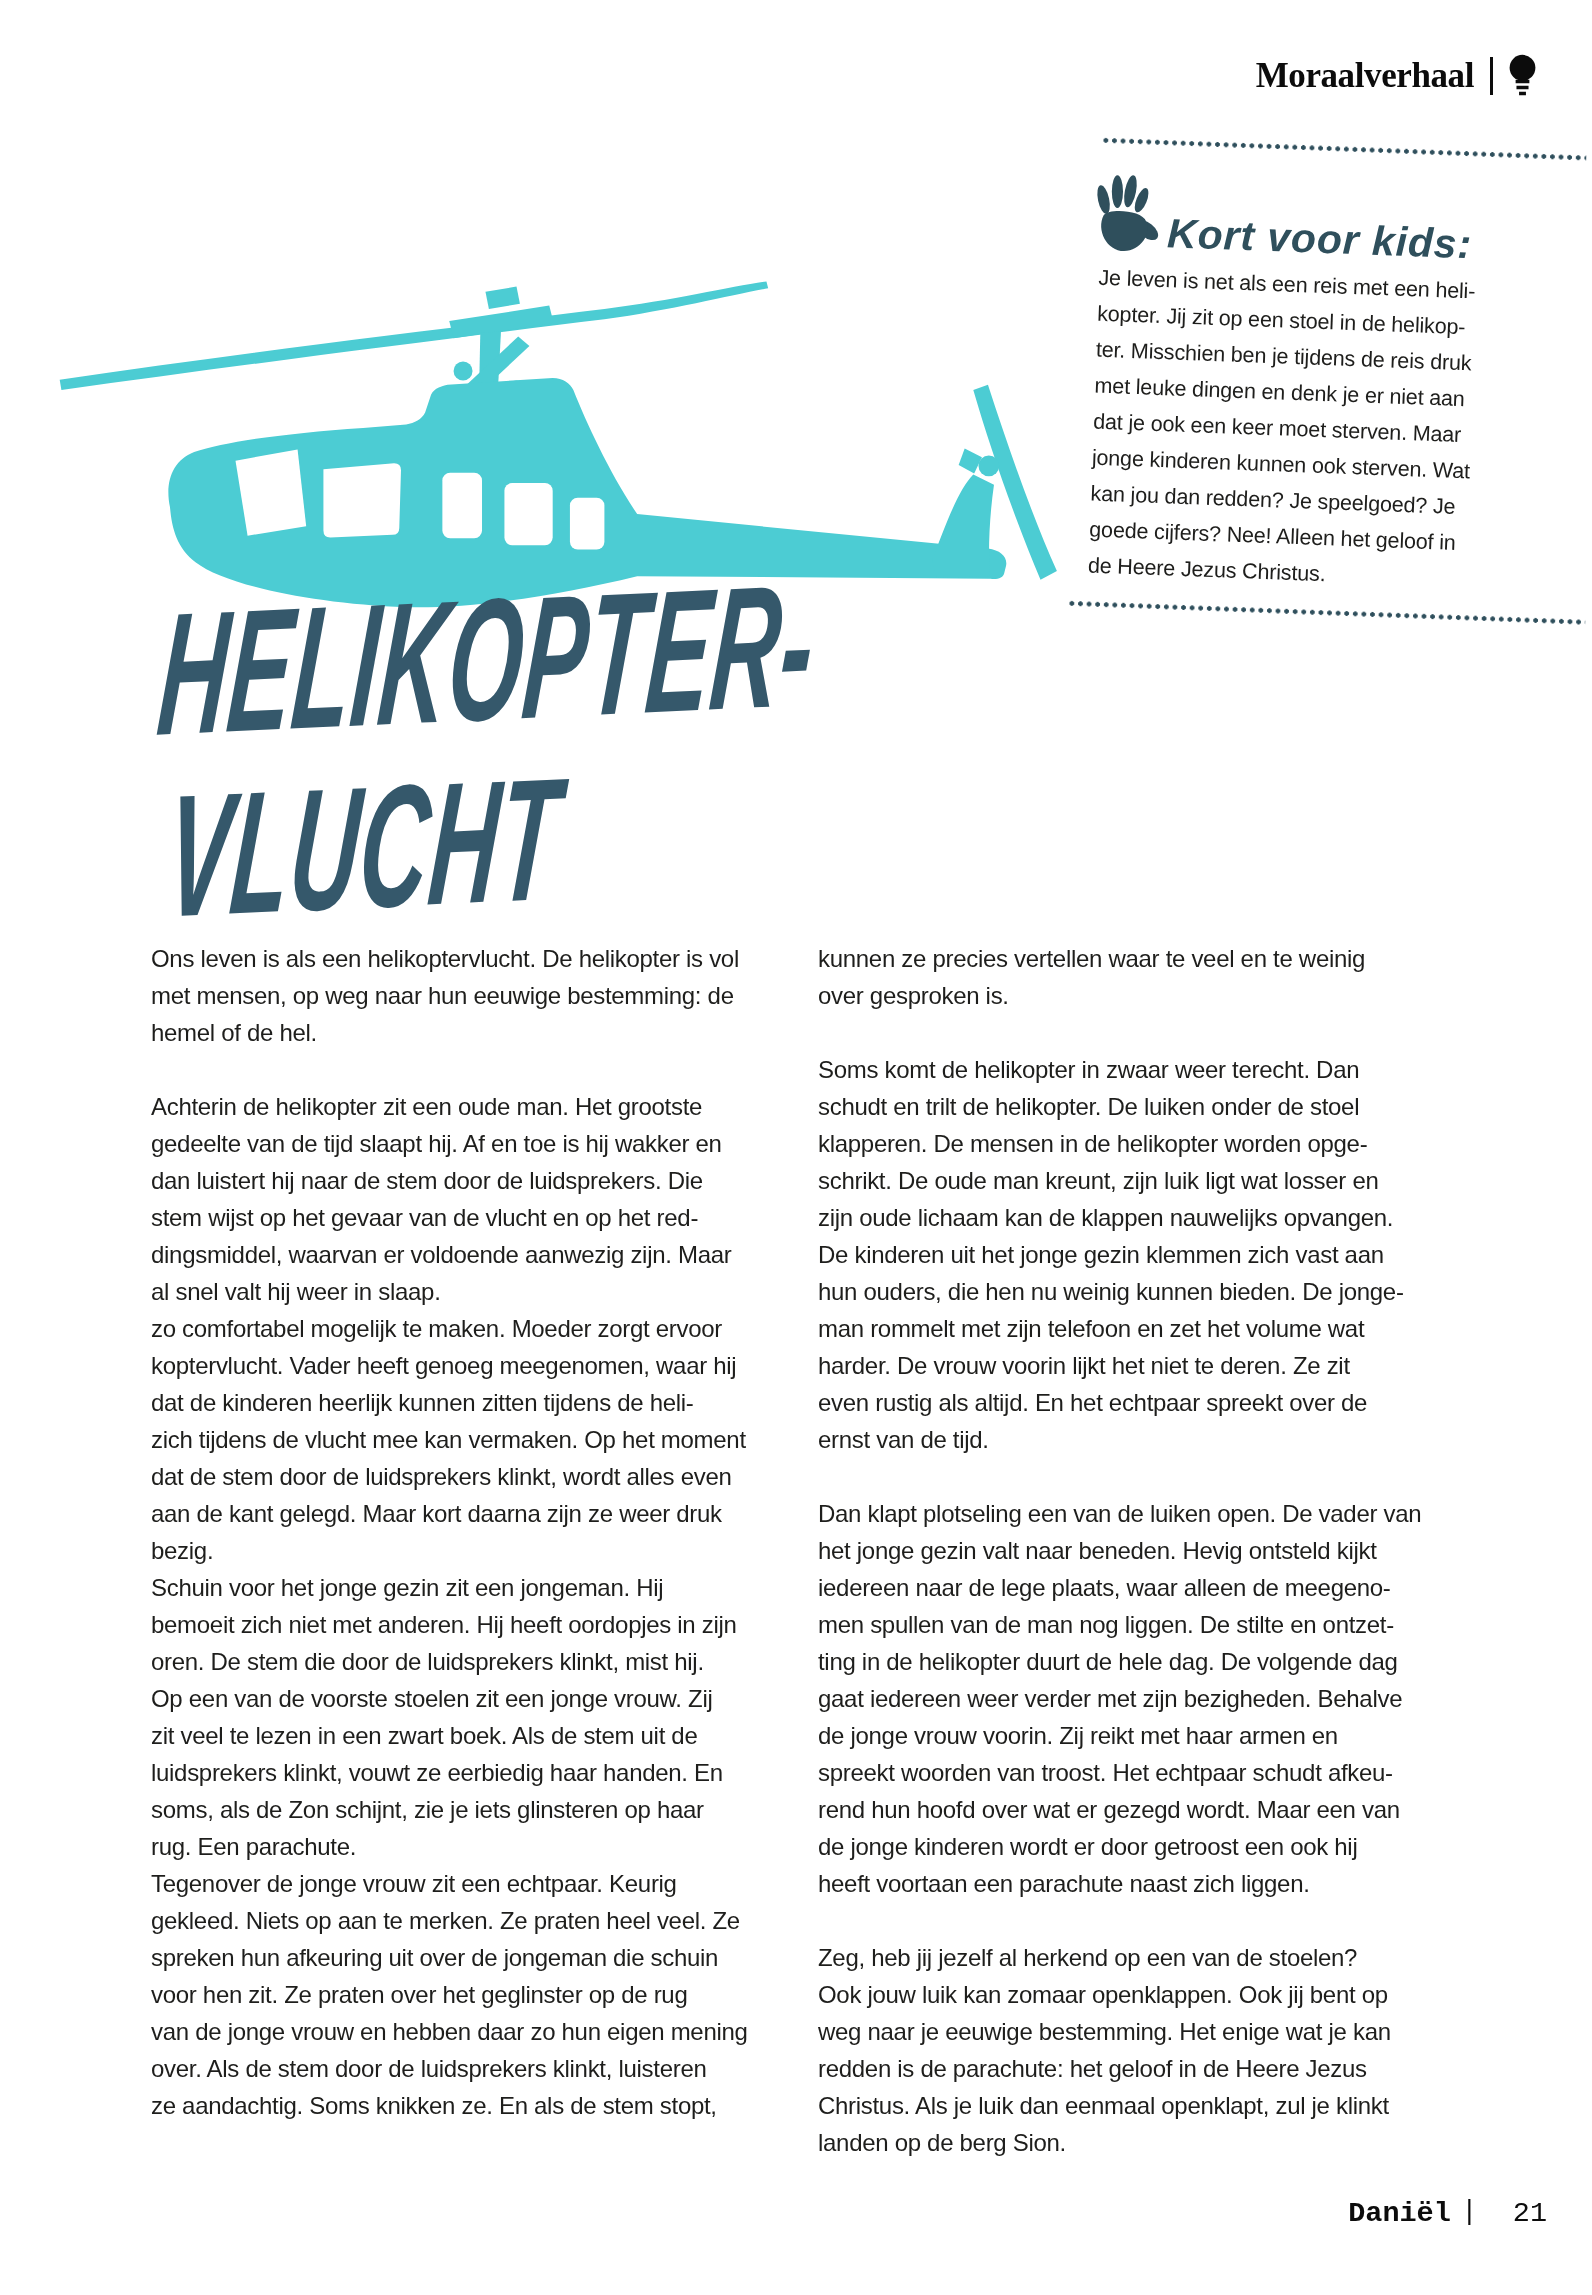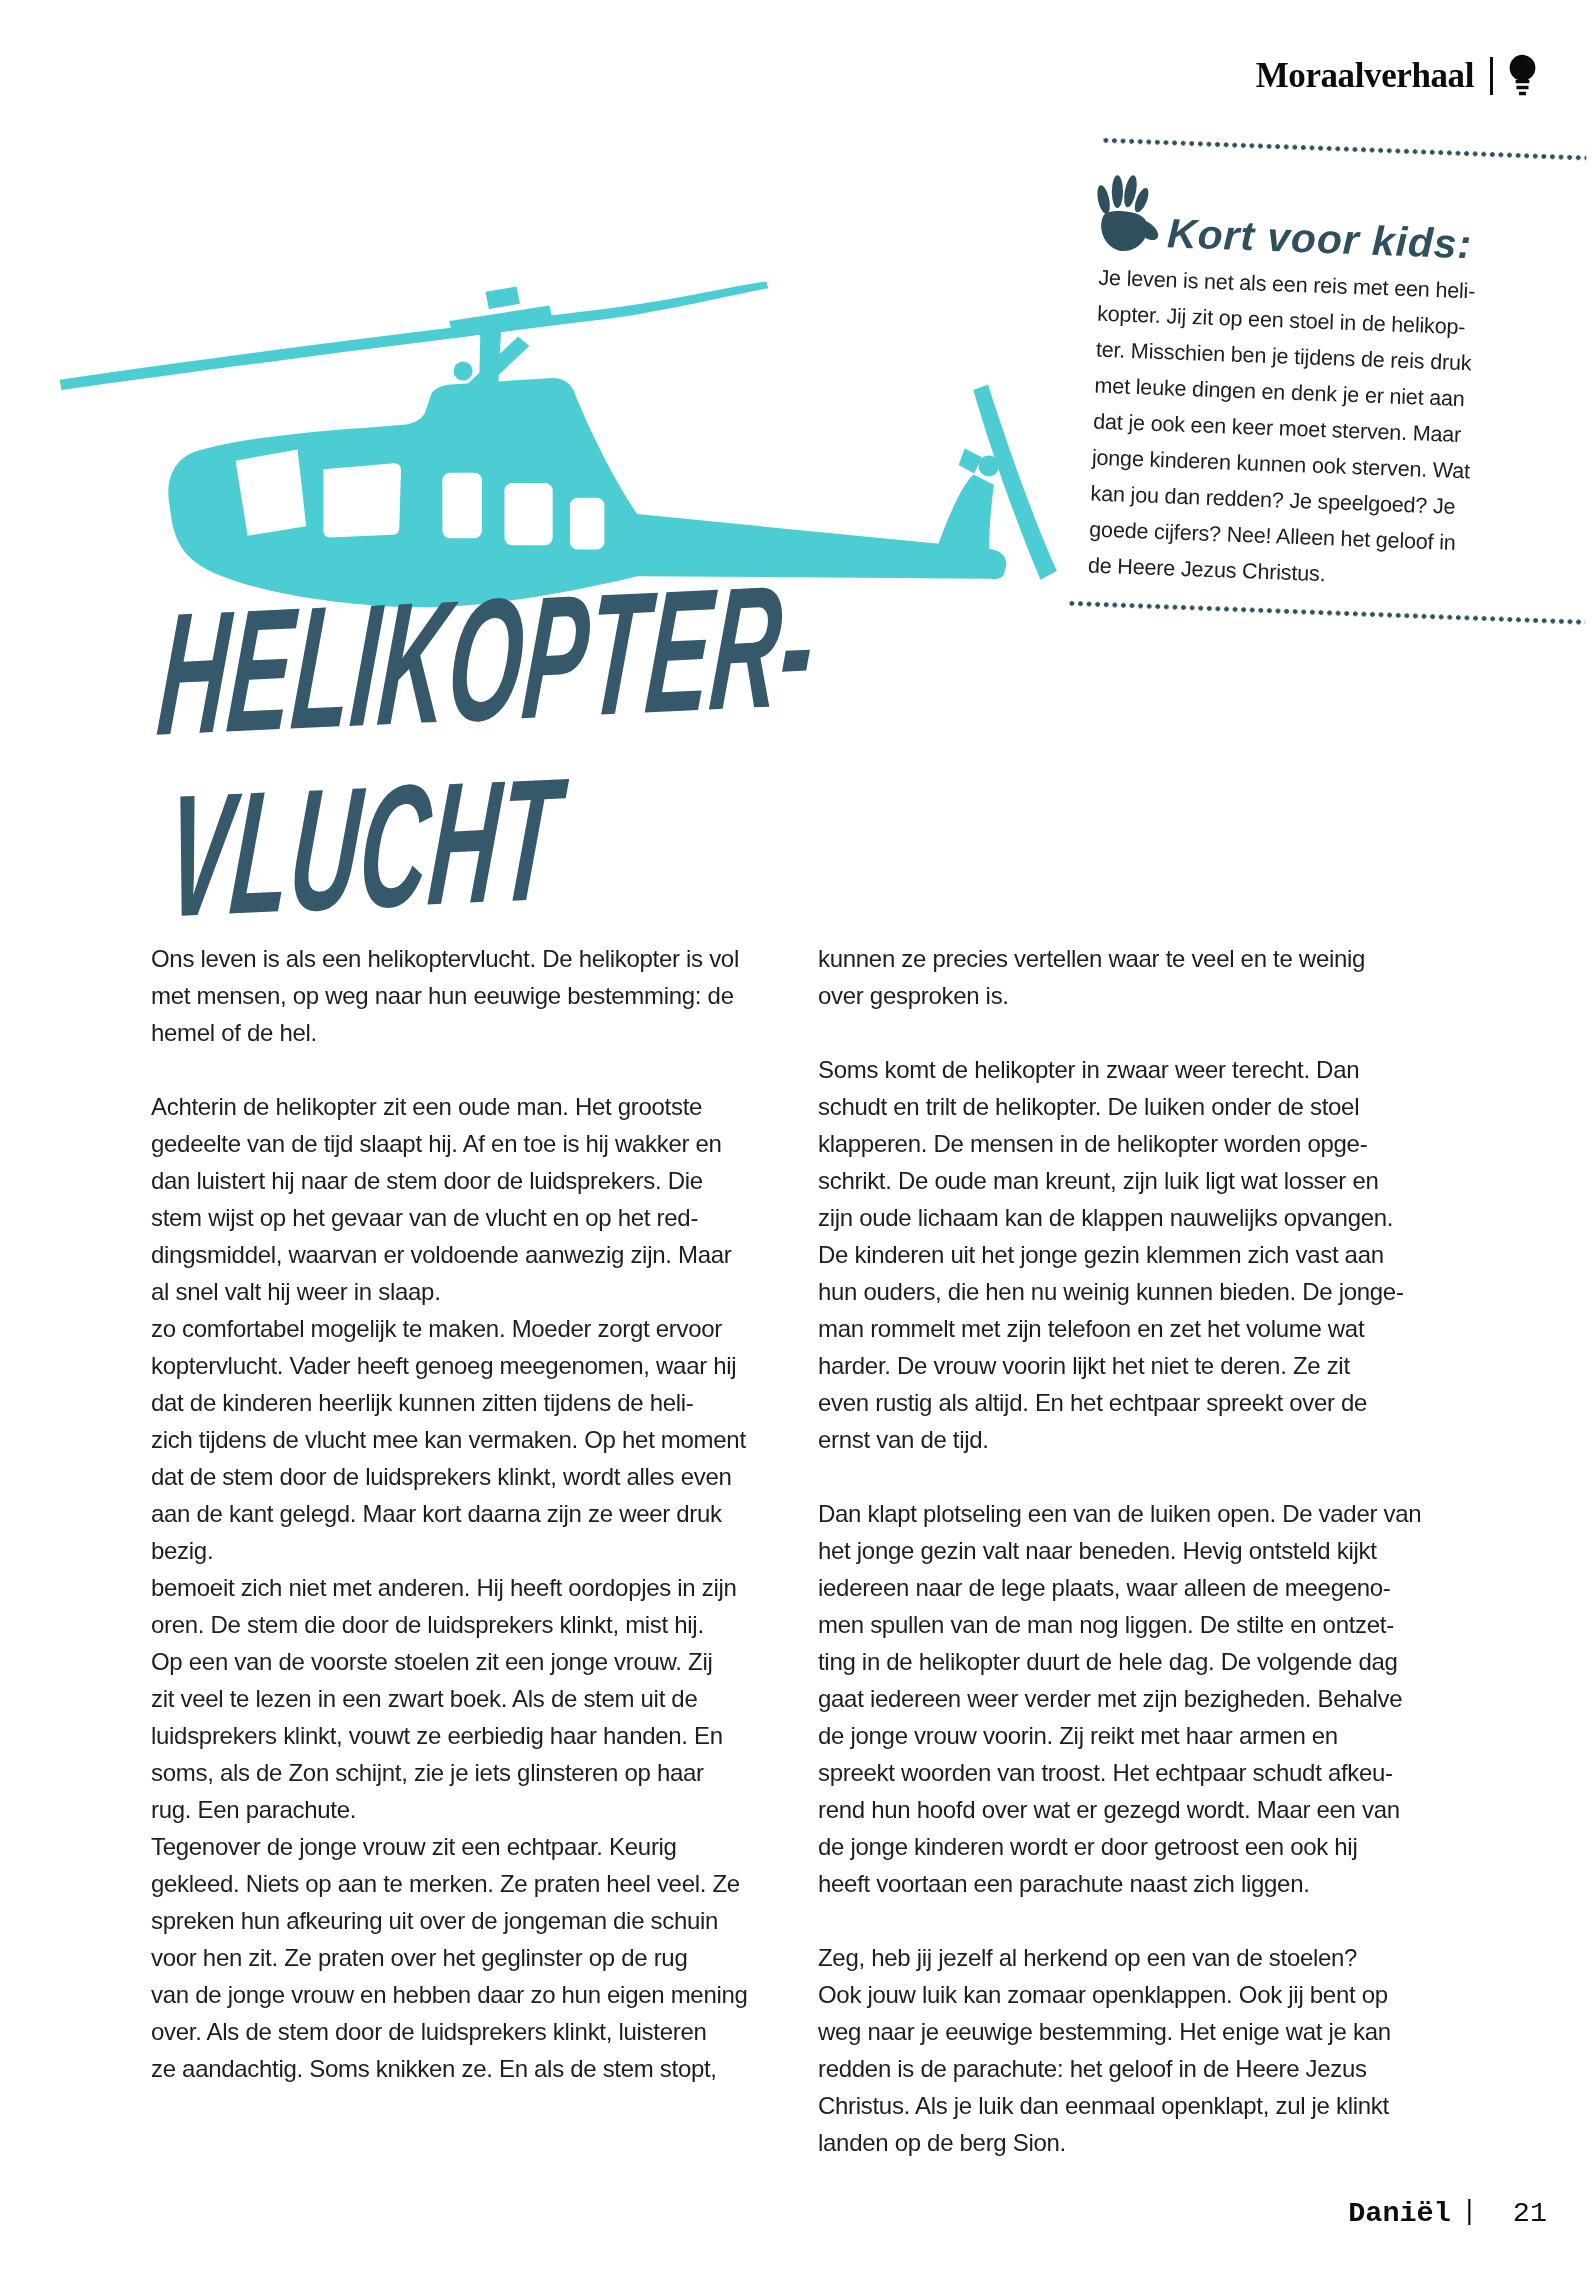--- a/index.html
+++ b/index.html
@@ -129,20 +129,21 @@
         <div class="txt-line">stem wijst op het gevaar van de vlucht en op het red-</div>
         <div class="txt-line">dingsmiddel, waarvan er voldoende aanwezig zijn. Maar</div>
         <div class="txt-line">al snel valt hij weer in slaap.</div>
         <div class="txt-line">zo comfortabel mogelijk te maken. Moeder zorgt ervoor</div>
         <div class="txt-line">koptervlucht. Vader heeft genoeg meegenomen, waar hij</div>
         <div class="txt-line">dat de kinderen heerlijk kunnen zitten tijdens de heli-</div>
         <div class="txt-line">zich tijdens de vlucht mee kan vermaken. Op het moment</div>
         <div class="txt-line">dat de stem door de luidsprekers klinkt, wordt alles even</div>
         <div class="txt-line">aan de kant gelegd. Maar kort daarna zijn ze weer druk</div>
         <div class="txt-line">bezig.</div>
+        <div class="txt-line">Schuin voor het jonge gezin zit een jongeman. Hij</div>
         <div class="txt-line">bemoeit zich niet met anderen. Hij heeft oordopjes in zijn</div>
         <div class="txt-line">oren. De stem die door de luidsprekers klinkt, mist hij.</div>
         <div class="txt-line">Op een van de voorste stoelen zit een jonge vrouw. Zij</div>
         <div class="txt-line">zit veel te lezen in een zwart boek. Als de stem uit de</div>
         <div class="txt-line">luidsprekers klinkt, vouwt ze eerbiedig haar handen. En</div>
         <div class="txt-line">soms, als de Zon schijnt, zie je iets glinsteren op haar</div>
         <div class="txt-line">rug. Een parachute.</div>
         <div class="txt-line">Tegenover de jonge vrouw zit een echtpaar. Keurig</div>
         <div class="txt-line">gekleed. Niets op aan te merken. Ze praten heel veel. Ze</div>
         <div class="txt-line">spreken hun afkeuring uit over de jongeman die schuin</div>

